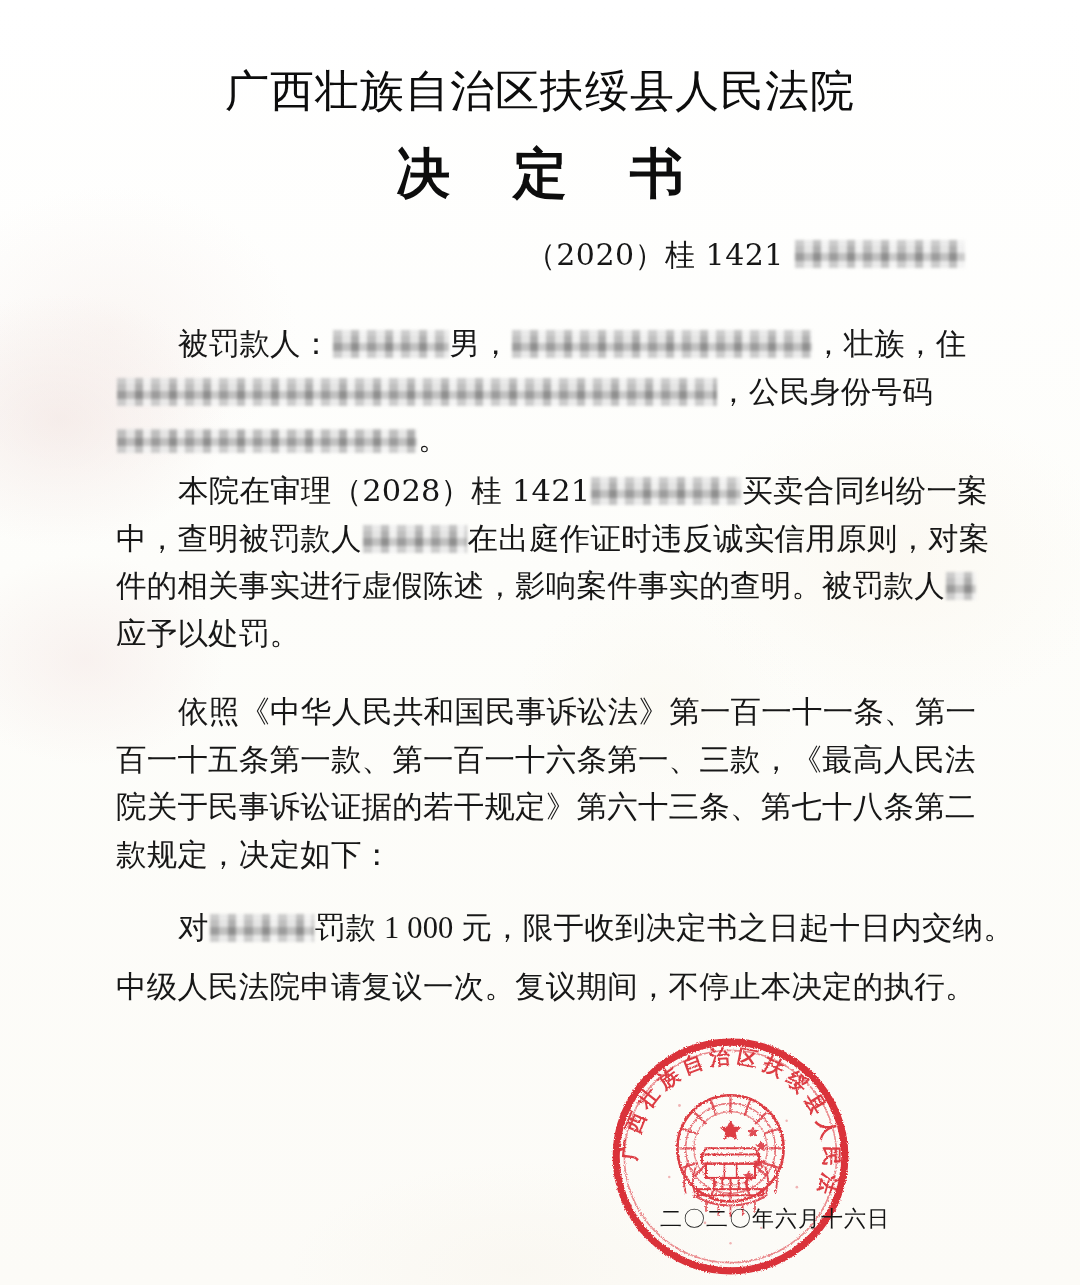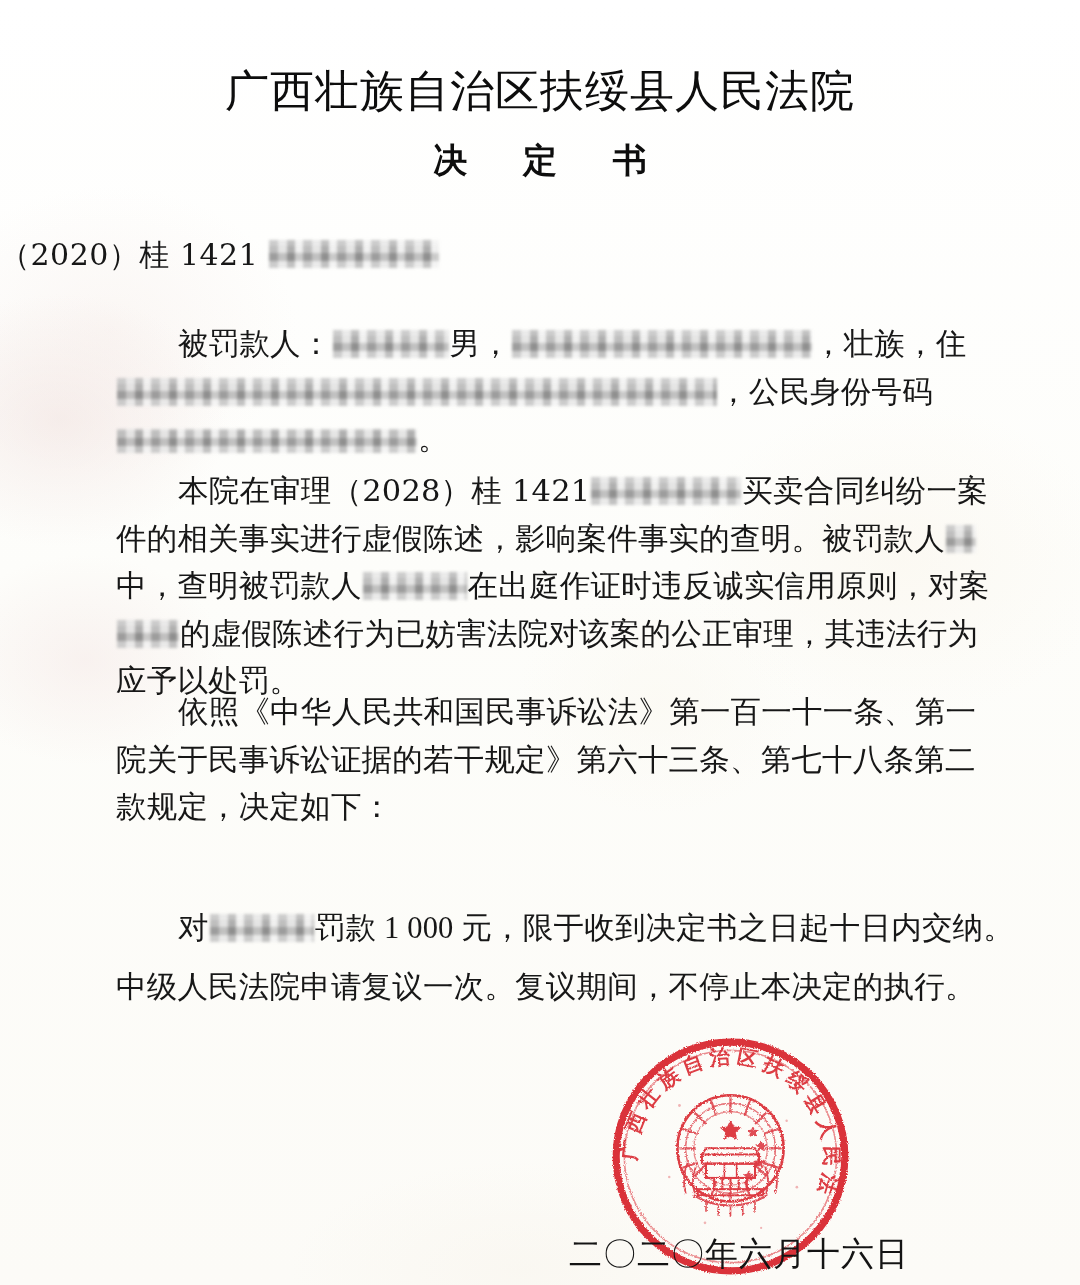--- a/index.html
+++ b/index.html
@@ -48,33 +48,34 @@
     letter-spacing: 1px;
     font-family: "DejaVu Serif", "Liberation Serif", serif;
     color: #0d0d0d;
   }
   .doc-type {
     position: absolute;
     top: 138px;
     left: 0;
     width: 1080px;
     text-align: center;
-    font-size: 34px;
+    font-size: 54px;
     font-weight: 700;
     letter-spacing: 22px;
     text-indent: 22px;
     color: #0d0d0d;
   }
 
   
   .case-no {
     position: absolute;
     top: 235px;
     left: 0;
     width: 966px;
+    text-align: right;
     font-size: 30px;
     letter-spacing: 0.5px;
     white-space: nowrap;
   }
   .case-no .cn-text { vertical-align: middle; }
 
   
   .body-block {
     position: absolute;
     left: 116px;
@@ -144,28 +145,27 @@
     top: 1034px;
     width: 245px;
     height: 245px;
     pointer-events: none;
     opacity: 0.92;
   }
 
   
   .date-line {
     position: absolute;
-    top: 1232px;
+    top: 1204px;
     left: 0;
     width: 890px;
     text-align: right;
-    font-size: 33px;
+    font-size: 22px;
     letter-spacing: 1px;
     color: #141414;
-    margin-left: 19px;
   }
 </style>
 </head>
 <body>
 
 <div id="paper"></div>
 
 <div id="doc">
 
   <div class="court-title">广西壮族自治区扶绥县人民法院</div>
@@ -192,38 +192,38 @@
       </span>
     </div>
   </div>
 
   <div class="body-block" style="top: 467px;">
     <div class="para">
       <span class="line">
         <span class="indent"></span><span>本院在审理（2028）桂 1421</span><span class="redact r-case2"></span><span>买卖合同纠纷一案</span>
       </span>
       <span class="line">
+        <span>中，查明被罚款人</span><span class="redact r-name2"></span><span>在出庭作证时违反诚实信用原则，对案</span>
+      </span>
+      <span class="line">
         <span>件的相关事实进行虚假陈述，影响案件事实的查明。被罚款人</span><span class="redact r-one"></span>
       </span>
       <span class="line">
-        <span>中，查明被罚款人</span><span class="redact r-name2"></span><span>在出庭作证时违反诚实信用原则，对案</span>
-      </span>
-      <span class="line">
-        <span class="redact r-name3"></span><span>的虚假陈述行为已妨害法院对该案的公正审理，其违法行为</span>
-      </span>
-      <span class="line">
         <span>应予以处罚。</span>
       </span>
     </div>
   </div>
 
   <div class="body-block" style="top: 688px;">
     <div class="para">
       <span class="line">
         <span class="indent"></span><span>依照《中华人民共和国民事诉讼法》第一百一十一条、第一</span>
+      </span>
+      <span class="line">
+        <span>百一十五条第一款、第一百一十六条第一、三款，《最高人民法</span>
       </span>
       <span class="line">
         <span>院关于民事诉讼证据的若干规定》第六十三条、第七十八条第二</span>
       </span>
       <span class="line">
         <span>款规定，决定如下：</span>
       </span>
     </div>
   </div>
 

